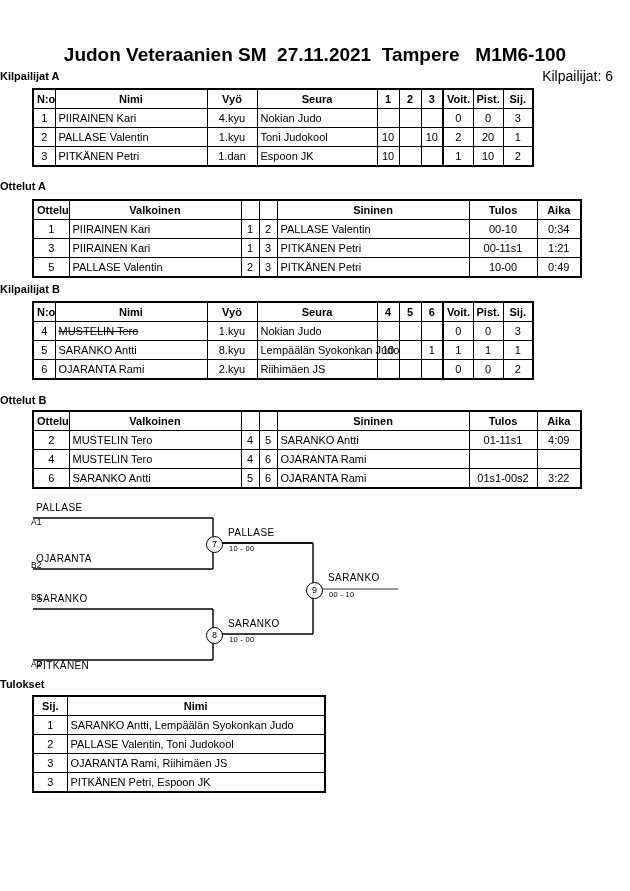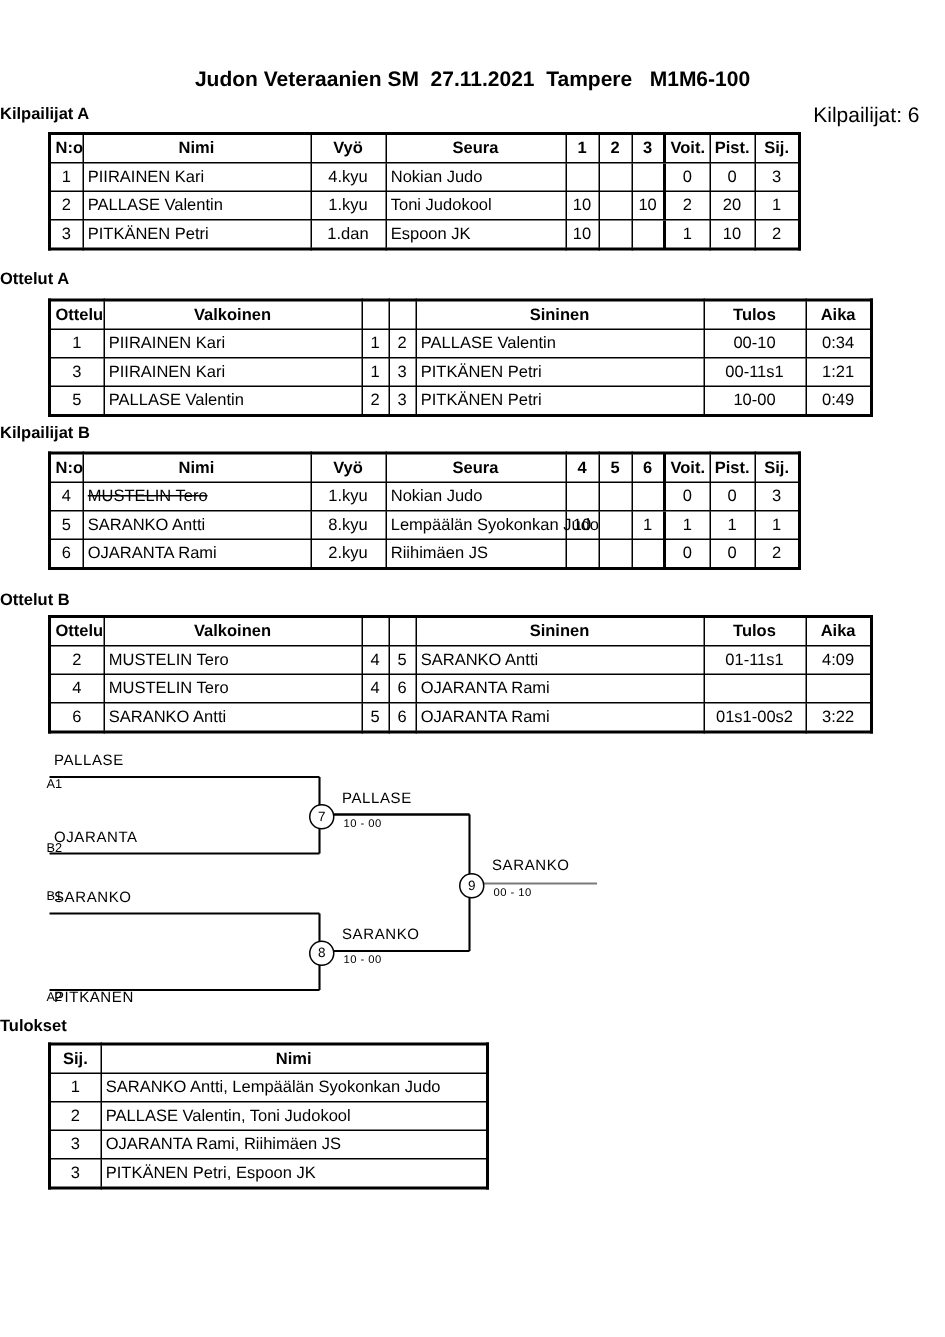--- a/index.html
+++ b/index.html
@@ -17,21 +17,21 @@
   }
 
   
   .title-row {
     position: absolute;
     left: 0; top: 44px;
     width: 630px;
     text-align: center;
   }
   .doc-title {
-    font-size: 14px;
+    font-size: 19px;
     font-weight: bold;
     letter-spacing: 0px;
     white-space: pre;
     display: inline-block;
   }
   .sub-head {
     position: absolute;
     left: 0;
     width: 630px;
     text-align: left;

